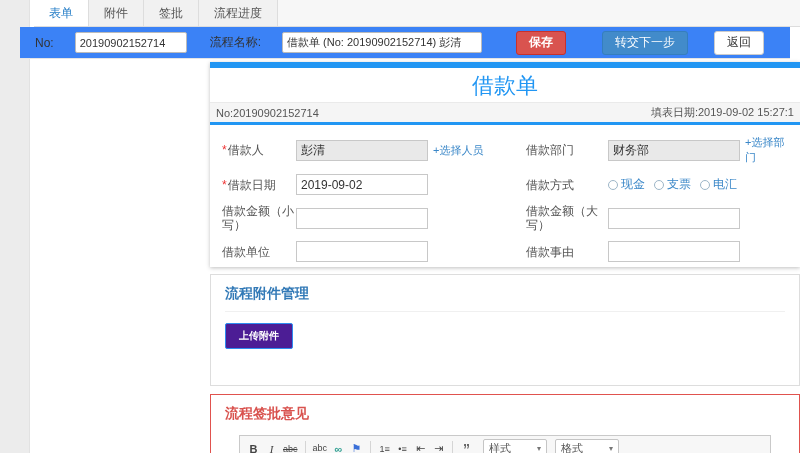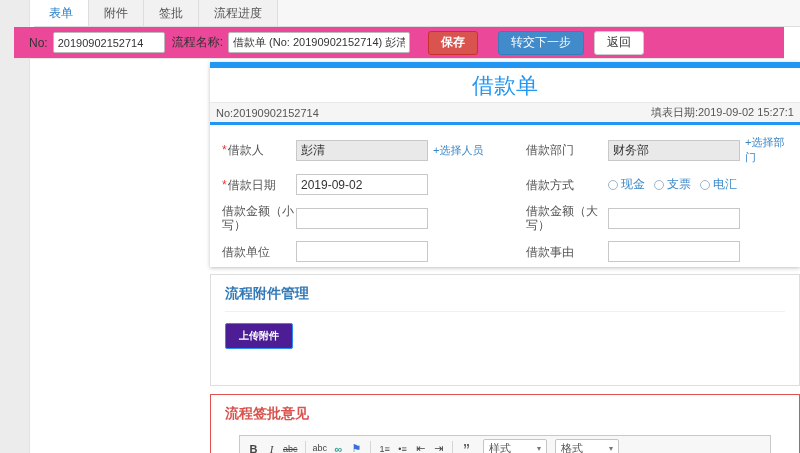--- a/index.html
+++ b/index.html
@@ -15,28 +15,28 @@
     background:#ececec; border-right:1px solid #e2e2e2; }
 
   
   .tabbar { position:absolute; left:34px; top:0; width:770px; height:27px;
     background:#f7f7f7; border-bottom:1px solid #ddd; display:flex; }
   .tab { padding:0 15px; line-height:26px; font-size:12px; color:#555;
     border-right:1px solid #ddd; background:#f1f1f1; cursor:pointer; }
   .tab.active { background:#fff; color:#2a80c8; }
 
   
-  .toolbar { position:absolute; left:14px; top:27px; width:770px; height:32px;
-    background:#ec4899; border-bottom:1px solid #e5e5e5; display:flex;
-    align-items:center; padding-left:8px; font-size:12px; color:#333; }
+  .toolbar { position:absolute; left:20px; top:27px; width:770px; height:32px;
+    background:#3b82f6; border-bottom:1px solid #e5e5e5; display:flex;
+    align-items:center; padding-left:8px; font-size:12px; color:#333;gap:16px; }
   .toolbar .lbl { margin:0 5px 0 7px; white-space:nowrap; }
   .tinp { height:21px; border:1px solid #bbb; font-size:11px; padding:0 4px;
     color:#333; border-radius:2px; }
   .no-inp { width:112px; }
-  .name-inp { width:182px; }
+  .name-inp { width:200px; }
   .btn { height:24px; padding:0 12px; font-size:12px; border-radius:3px;
     border:1px solid transparent; cursor:pointer; }
   .btn.save { background:#d9534f; border-color:#c9302c; color:#fff;
     margin-left:18px; font-weight:bold; }
   .btn.next { background:#428bca; border-color:#357ebd; color:#fff; margin-left:20px; }
   .btn.back { background:#fff; border-color:#ccc; color:#333; margin-left:10px; }
 
   
   .panel { position:absolute; left:210px; width:590px; background:#fff; }
   .form-panel { top:62px; height:205px; box-shadow:0 1px 4px rgba(0,0,0,.25); }

